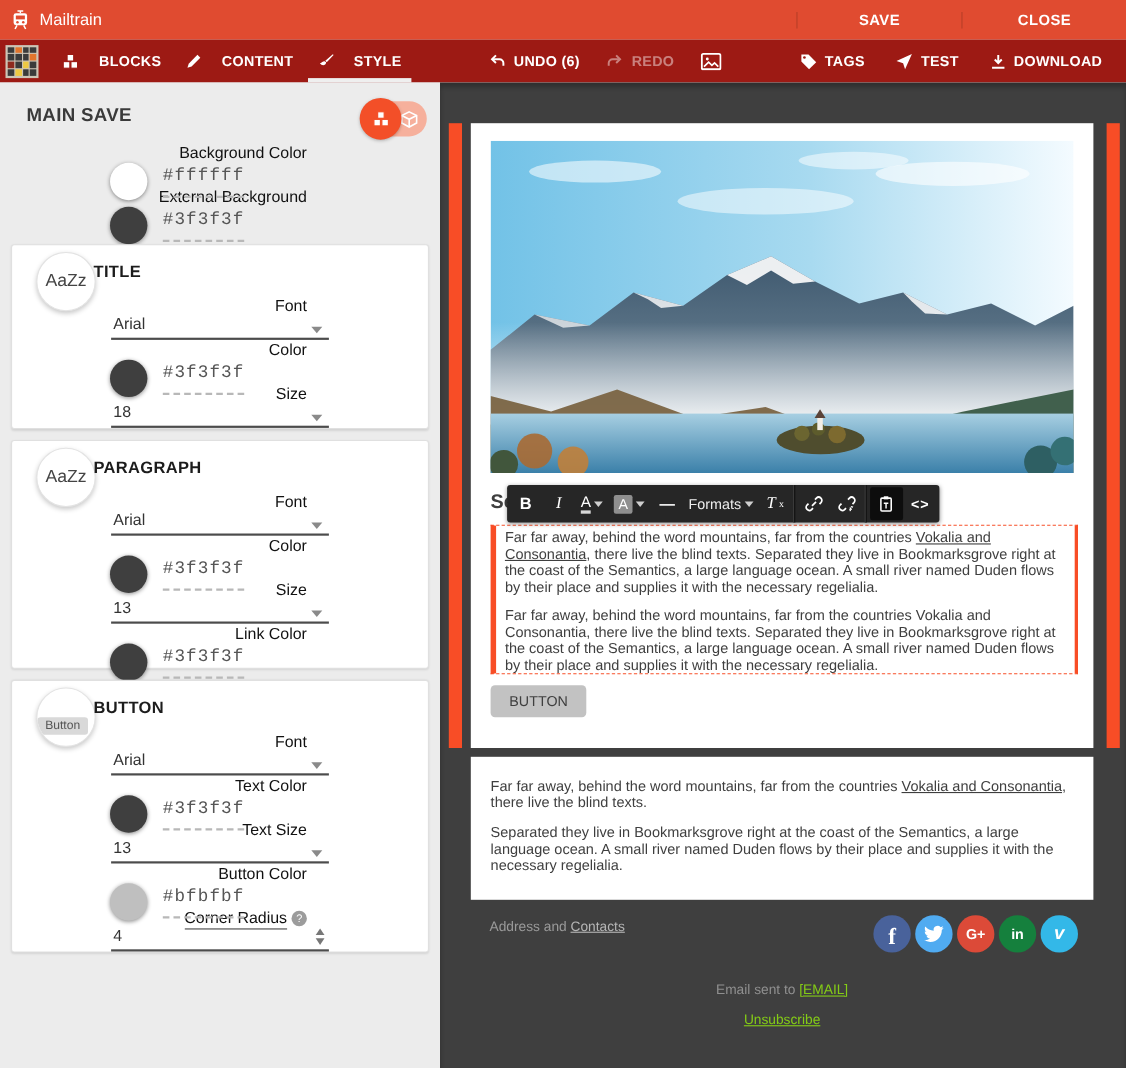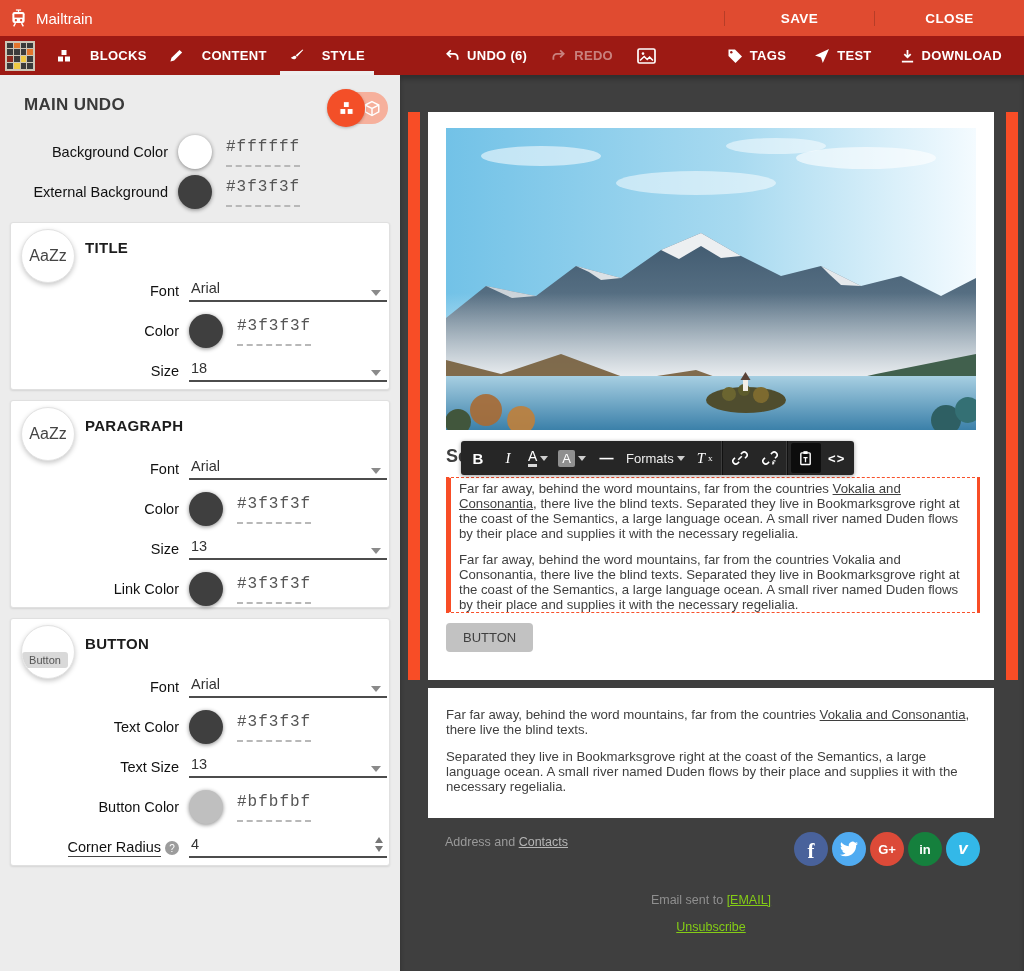--- a/index.html
+++ b/index.html
@@ -25,37 +25,37 @@
   .icon { display:inline-flex; align-items:center; justify-content:center; }
 
   
   .style-panel { position:absolute; left:0; top:75px; width:400px; height:896px; background:#ececec; }
   .panel-title { position:absolute; left:24px; top:20px; font-size:17px; font-weight:bold; color:#3a3a3a; letter-spacing:.3px; }
   .view-toggle { position:absolute; left:330px; top:17px; width:58px; height:32px; background:#f6b09c; border-radius:16px; cursor:pointer; }
   .view-toggle .knob { position:absolute; left:-3px; top:-3px; width:38px; height:38px; border-radius:50%; background:#f34f28; display:flex; align-items:center; justify-content:center; box-shadow:0 1px 3px rgba(0,0,0,.25); }
   .view-toggle .cube { position:absolute; right:7px; top:8px; }
 
   .main-rows { position:absolute; left:0; top:57px; width:400px; }
-  .frow { display:flex; align-items:center; height:40px; }
+  .frow { display:flex; align-items:center; height:40px;flex-direction:column; }
   .flabel { width:178px; text-align:right; padding-right:10px; font-size:14.5px; color:#111; }
   .ctl { width:200px; position:relative; display:flex; align-items:center; }
   .swatch { width:34px; height:34px; border-radius:50%; box-shadow:0 1px 4px rgba(0,0,0,.45); cursor:pointer; flex:0 0 auto; }
   .hexwrap { margin-left:14px; padding-bottom:9px; border-bottom:2px dashed #b8b8b8; min-width:62px; cursor:text; }
   .hex { font-family:"Liberation Mono","DejaVu Sans Mono",monospace; font-size:16px; color:#555; letter-spacing:1px; }
   .select { width:198px; border-bottom:2px solid #4c4c4c; display:flex; align-items:flex-end; justify-content:space-between; padding:0 6px 4px 2px; cursor:pointer; }
   .select .val { font-size:14.5px; color:#333; }
   .caret-down { width:0; height:0; border-left:5px solid transparent; border-right:5px solid transparent; border-top:6px solid #8a8a8a; }
   .numctl { width:198px; border-bottom:2px solid #4c4c4c; display:flex; align-items:center; justify-content:space-between; padding:0 4px 4px 2px; }
   .numctl .val { font-size:14.5px; color:#333; }
   .spinner { display:flex; flex-direction:column; gap:3px; cursor:pointer; }
   .sp-up { width:0; height:0; border-left:4.5px solid transparent; border-right:4.5px solid transparent; border-bottom:6px solid #777; }
   .sp-dn { width:0; height:0; border-left:4.5px solid transparent; border-right:4.5px solid transparent; border-top:6px solid #777; }
 
   .card { position:absolute; left:10px; width:380px; background:#fff; border:1px solid #e0e0e0; border-radius:3px; box-shadow:0 1px 2px rgba(0,0,0,.10); }
-  .badge { position:absolute; left:10px; top:6px; width:54px; height:54px; border-radius:50%; background:#fff; border:1px solid #e3e3e3; box-shadow:0 2px 5px rgba(0,0,0,.22); display:flex; align-items:center; justify-content:center; overflow:hidden; }
+  .badge { position:absolute; left:22px; top:6px; width:54px; height:54px; border-radius:50%; background:#fff; border:1px solid #e3e3e3; box-shadow:0 2px 5px rgba(0,0,0,.22); display:flex; align-items:center; justify-content:center; overflow:hidden; }
   .badge-text { font-size:16px; color:#444; }
   .badge-pill { background:#d9d9d9; color:#555; font-size:11px; padding:2px 7px; border-radius:3px; margin-top:16px; margin-left:-6px; }
   .card-title { position:absolute; left:74px; top:16px; font-size:15px; font-weight:bold; color:#1c1c1c; letter-spacing:.3px; }
   .card-rows { padding-top:48px; }
   .help-dot { display:inline-flex; width:14px; height:14px; border-radius:50%; background:#9c9c9c; color:#fff; font-size:10px; align-items:center; justify-content:center; margin-left:4px; vertical-align:middle; }
   .ul-label { border-bottom:1px solid #444; padding-bottom:1px; cursor:pointer; }
 
   
   .preview { position:absolute; left:400px; top:75px; width:624px; height:896px; background:#3f3f3f; box-shadow:inset 0 4px 5px rgba(0,0,0,.25); }
   .selbar { position:absolute; top:37px; width:12px; height:568px; background:#f84d26; }
@@ -227,21 +227,21 @@
           <path d="M8 1.5V9M4.6 6l3.4 3.4L11.4 6" stroke="#fff" stroke-width="1.9"></path>
           <path d="M2 14h12" stroke="#fff" stroke-width="1.9"></path>
         </svg>
       </span>
       <span>DOWNLOAD</span>
     </div>
   </div>
 </div>
 
 <div class="style-panel">
-  <div class="panel-title">MAIN UNDO</div>
+  <div class="panel-title">MAIN SAVE</div>
 
   <div class="view-toggle">
     <span class="cube">
       <svg width="18" height="18" viewBox="0 0 16 16" fill="none">
         <path d="M8 1.5L14 4.5v6L8 13.8 2 10.5v-6L8 1.5z" stroke="#fff" stroke-width="1.3"></path>
         <path d="M2 4.5l6 3 6-3M8 7.5v6.3" stroke="#fff" stroke-width="1.3"></path>
       </svg>
     </span>
     <span class="knob">
       <svg width="17" height="17" viewBox="0 0 16 16">

